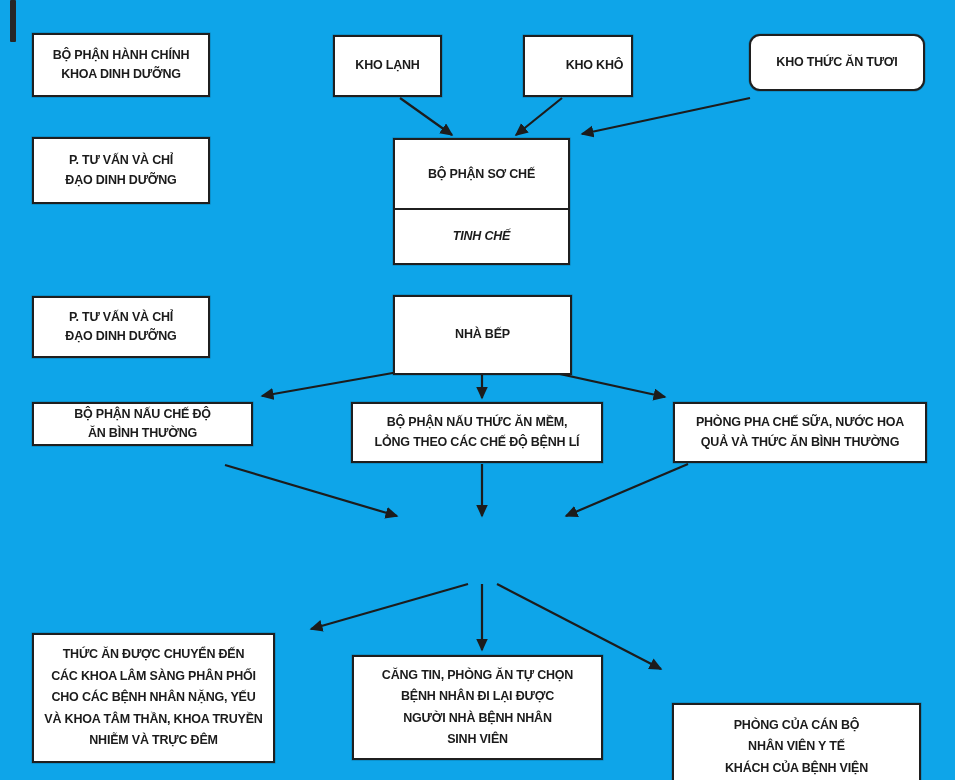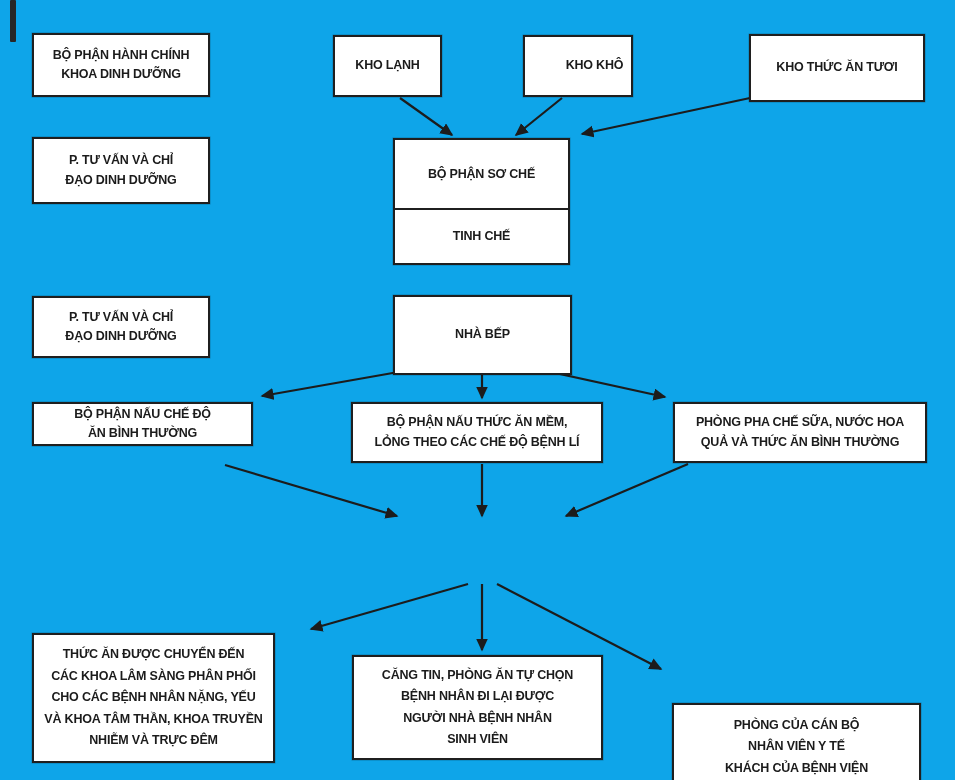--- a/index.html
+++ b/index.html
@@ -45,21 +45,21 @@
     align-items: center;
     justify-content: center;
     color: #1b1b1b;
     font-weight: bold;
     font-size: 12.5px;
     letter-spacing: -0.2px;
     text-align: center;
     white-space: pre-line;
     margin-top: 7px;
   }
-  .group .cell + .cell { border-top: 2.5px solid #1f1f1f; }
+  .group .cell + .cell { border-top: 2.5px solid #1f1f1f; font-style: italic; }
   #arrow-layer {
     position: absolute;
     left: 0; top: 0;
     width: 955px; height: 780px;
     pointer-events: none;
   }
   #arrow-layer line { stroke: #1c1c1c; stroke-width: 2.2; }
   .scan-artifact {
     position: absolute;
     background: #272727;
@@ -90,21 +90,21 @@
     <line x1="482" y1="584" x2="482" y2="650" marker-end="url(#ah)"></line>
     <line x1="497" y1="584" x2="661" y2="669" marker-end="url(#ah)"></line>
   </svg>
 
   <div class="scan-artifact" style="left:10px; top:0; width:6px; height:42px;"></div>
 
   <div class="node" style="left:32px;  top:33px; width:178px; height:64px;">BỘ PHẬN HÀNH CHÍNH
 KHOA DINH DƯỠNG</div>
   <div class="node" style="left:333px; top:35px; width:109px; height:62px;">KHO LẠNH</div>
   <div class="node" style="left:523px; top:35px; width:110px; height:62px;padding-left:38px;">KHO KHÔ</div>
-  <div class="node" style="left:749px; top:34px; width:176px; height:68px;">KHO THỨC ĂN TƯƠI</div>
+  <div class="node" style="left:749px; top:34px; width:176px; height:57px;border-radius:11px;">KHO THỨC ĂN TƯƠI</div>
 
   <div class="node" style="left:32px; top:137px; width:178px; height:67px;">P. TƯ VẤN VÀ CHỈ
 ĐẠO DINH DƯỠNG</div>
   <div class="group" style="left:393px; top:138px; width:177px; height:127px;">
     <div class="cell">BỘ PHẬN SƠ CHẾ</div>
     <div class="cell">TINH CHẾ</div>
   </div>
 
   <div class="node" style="left:32px; top:296px; width:178px; height:62px;">P. TƯ VẤN VÀ CHỈ
 ĐẠO DINH DƯỠNG</div>

